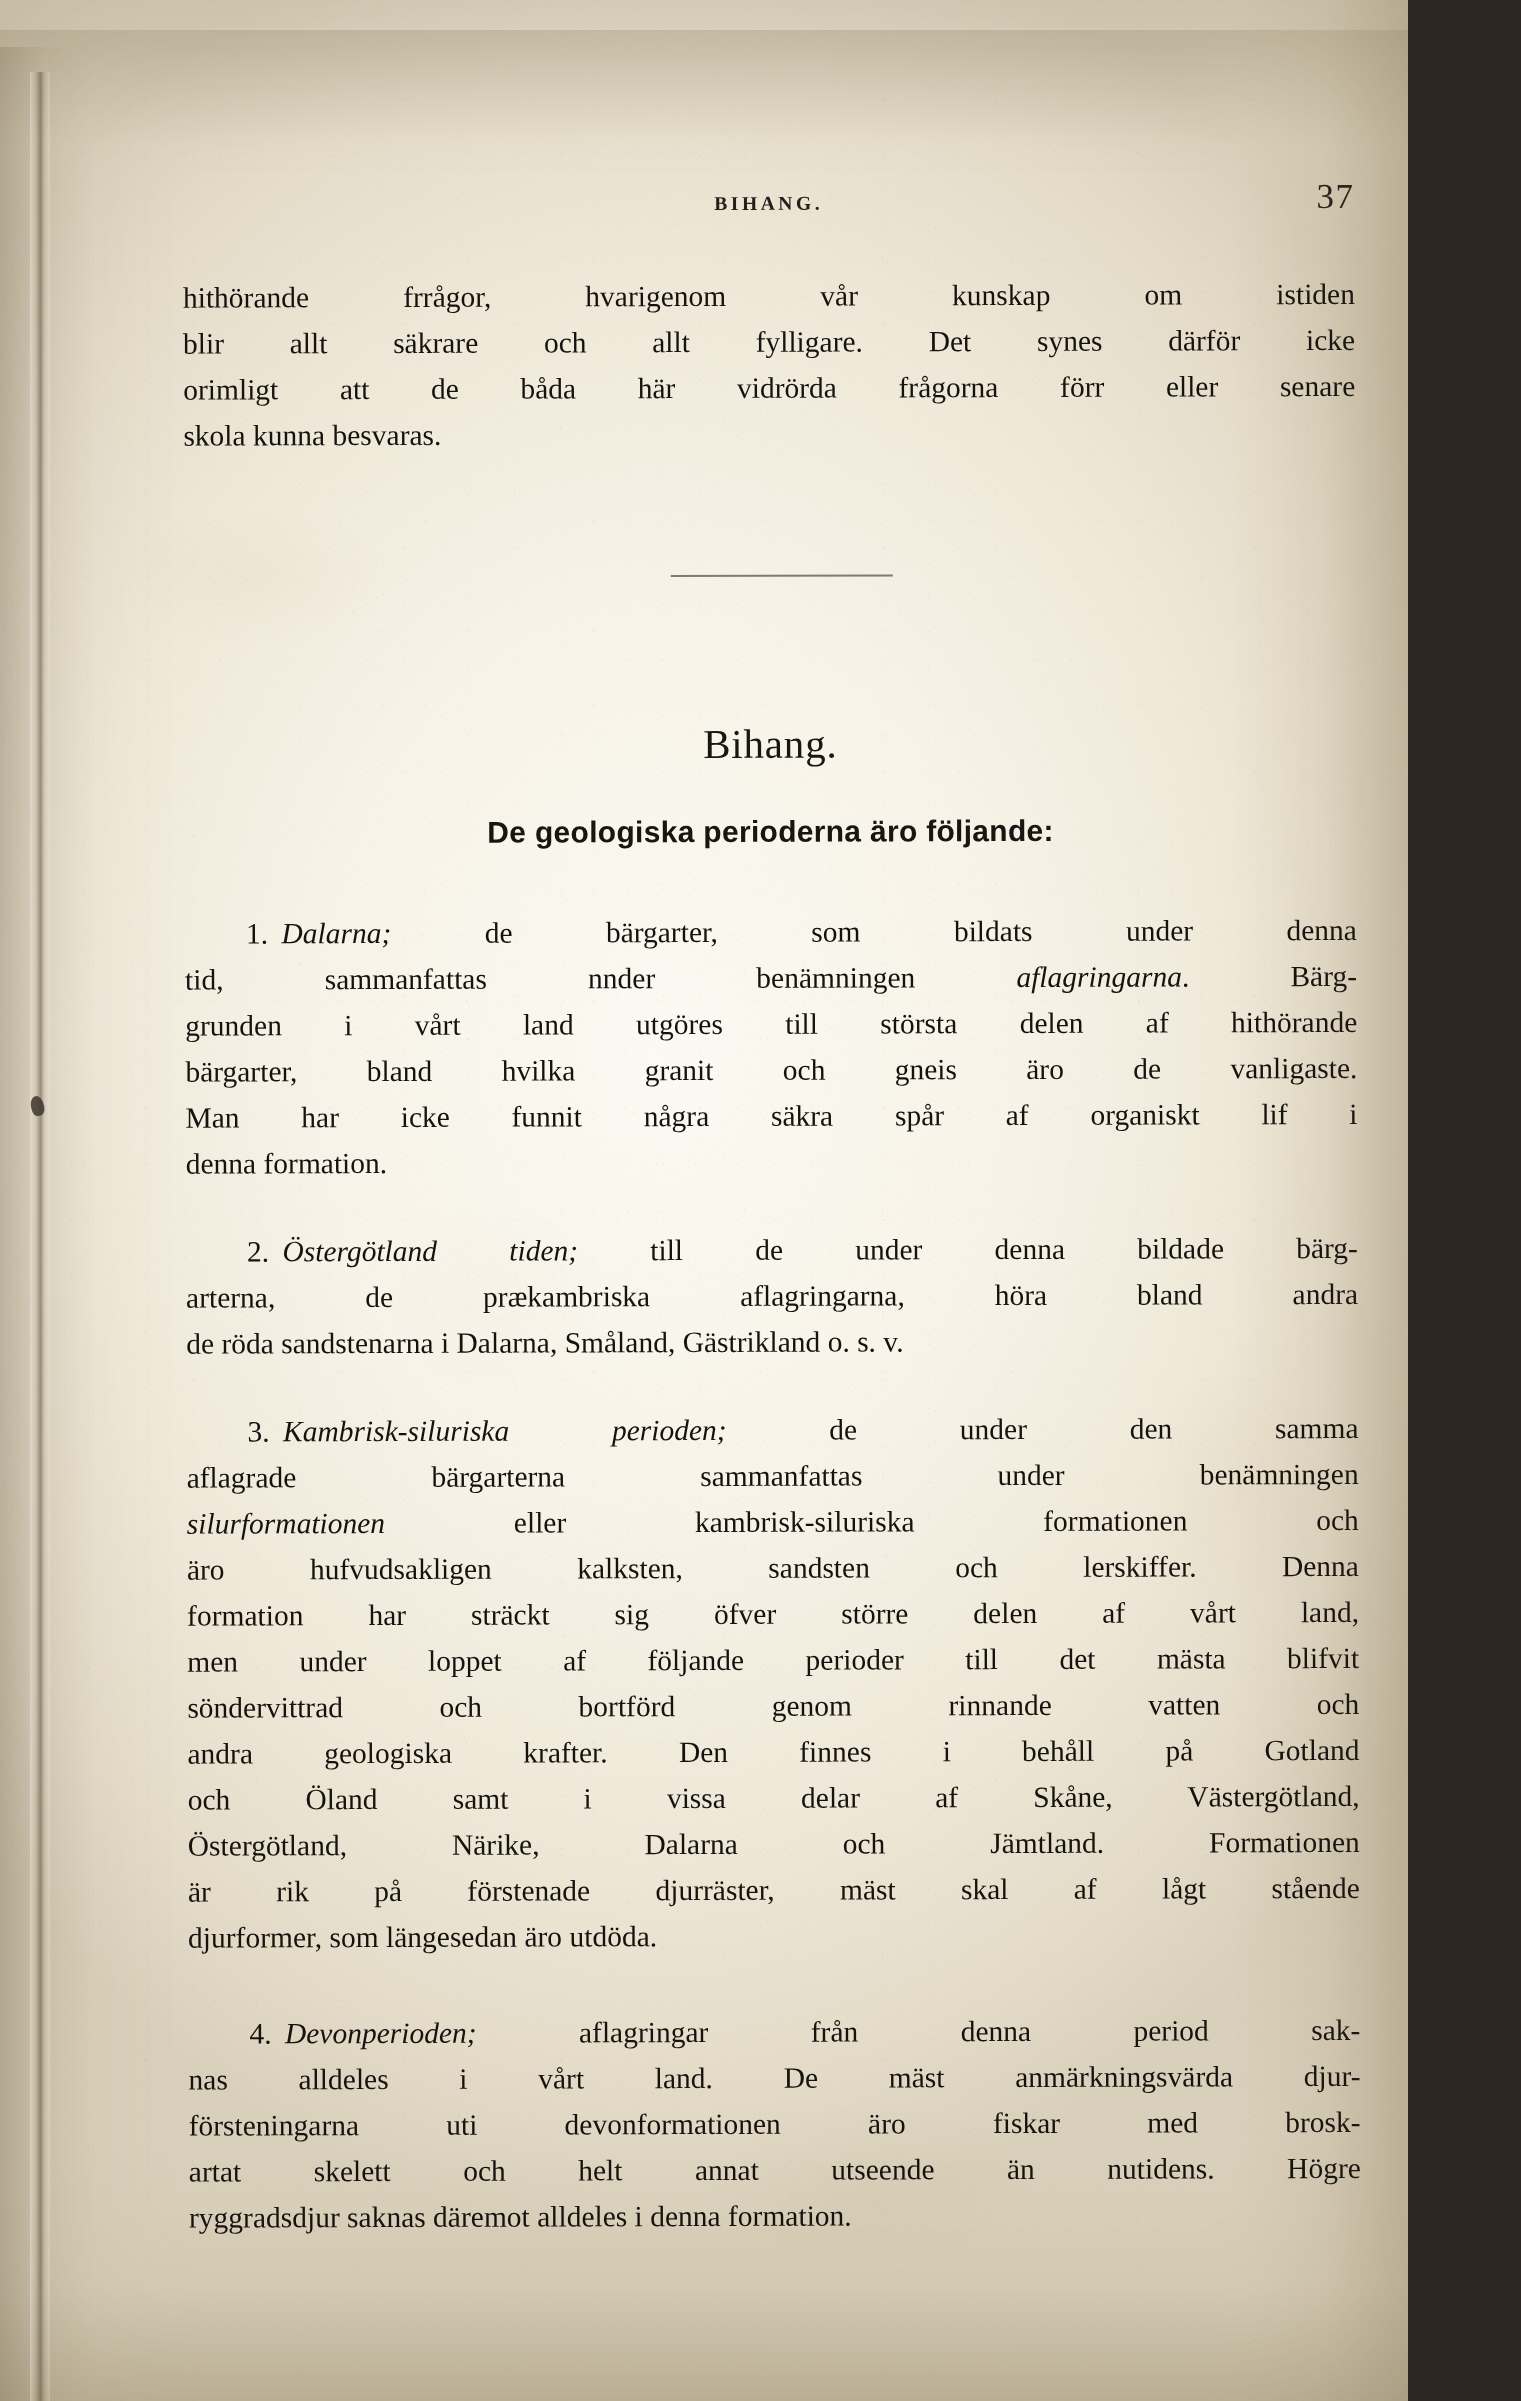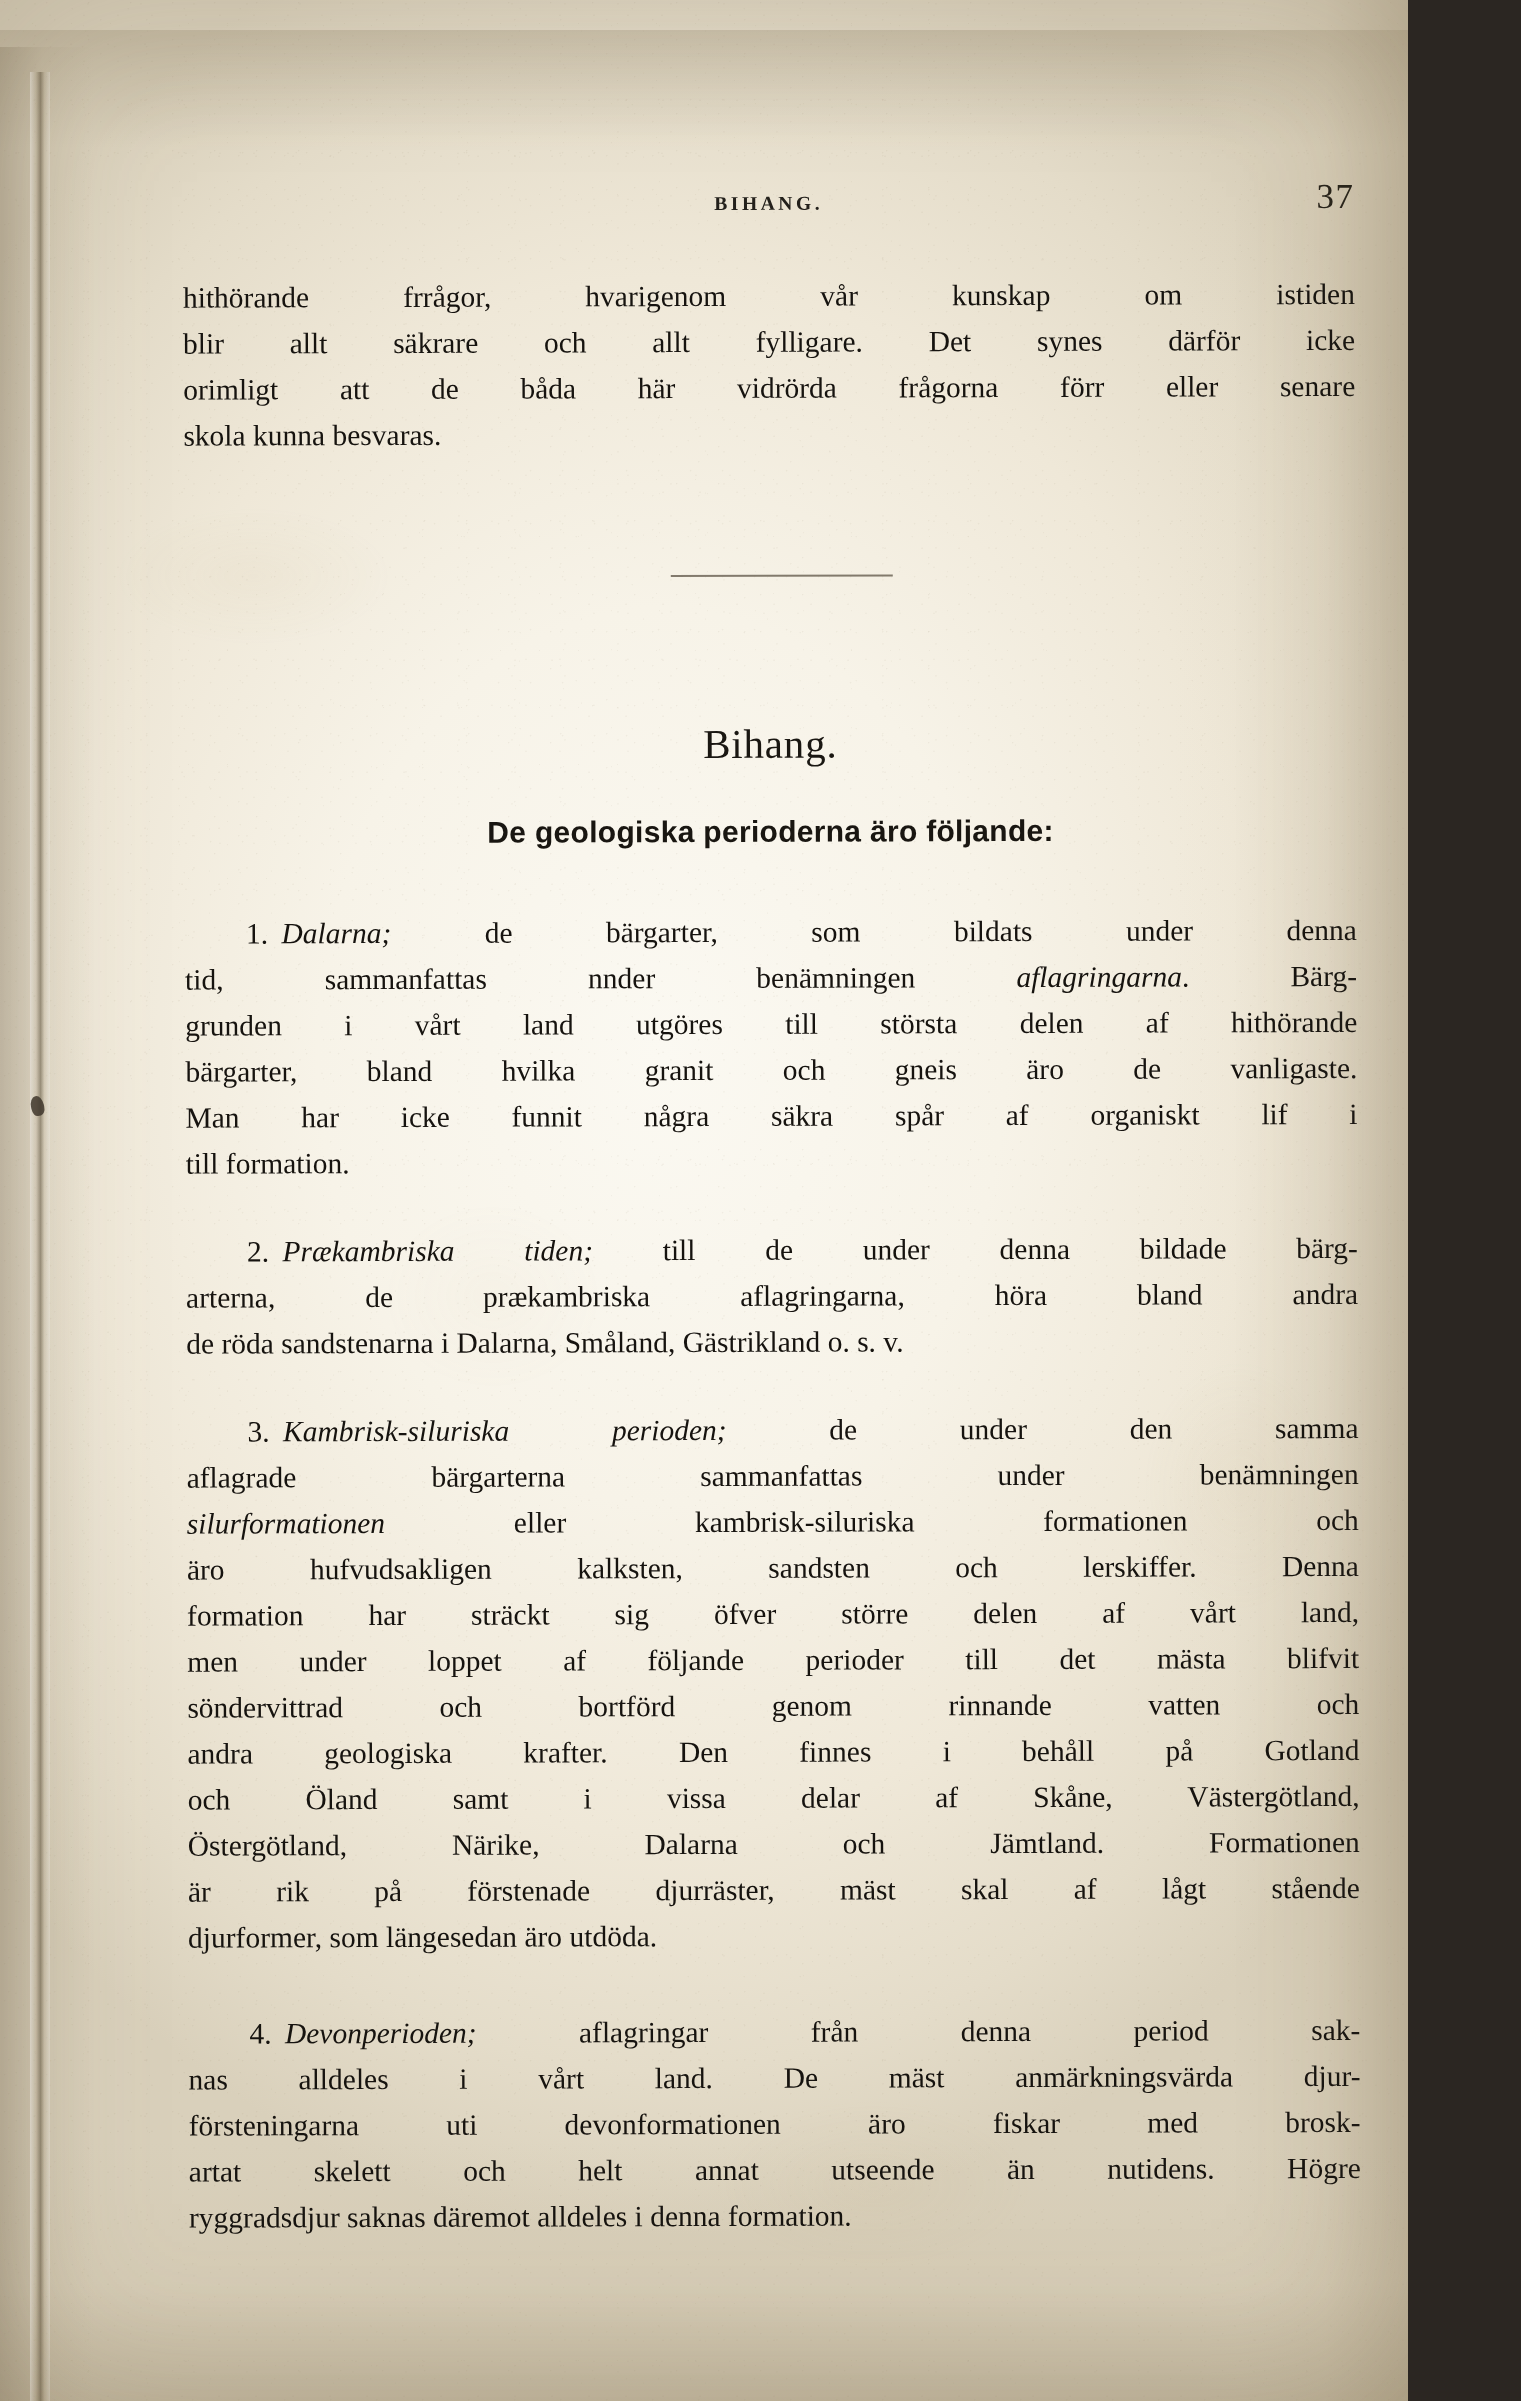--- a/index.html
+++ b/index.html
@@ -257,24 +257,24 @@
 
       <div class="section-title">Bihang.</div>
       <div class="section-subtitle">De geologiska perioderna äro följande:</div>
 
       <div class="para" id="item-1">
           <span class="ln"><span class="indent"></span><span>1.</span><span class="sp"></span><span class="it">Dalarna;</span> <span>de bärgarter, som bildats under denna</span></span>
           <span class="ln"><span>tid, sammanfattas nnder benämningen </span><span class="it">aflagringarna</span><span>. Bärg-</span></span>
           <span class="ln"><span>grunden i vårt land utgöres till största delen af hithörande</span></span>
           <span class="ln"><span>bärgarter, bland hvilka granit och gneis äro de vanligaste.</span></span>
           <span class="ln"><span>Man har icke funnit några säkra spår af organiskt lif i</span></span>
-          <span class="ln last"><span>till formation.</span></span>
+          <span class="ln last"><span>denna formation.</span></span>
         </div>
       <div class="para" id="item-2">
-          <span class="ln"><span class="indent"></span><span>2.</span><span class="sp"></span><span class="it">Prækambriska tiden;</span> <span>till de under denna bildade bärg-</span></span>
+          <span class="ln"><span class="indent"></span><span>2.</span><span class="sp"></span><span class="it">Östergötland tiden;</span> <span>till de under denna bildade bärg-</span></span>
           <span class="ln"><span>arterna, de prækambriska aflagringarna, höra bland andra</span></span>
           <span class="ln last"><span>de röda sandstenarna i Dalarna, Småland, Gästrikland o. s. v.</span></span>
         </div>
       <div class="para" id="item-3">
           <span class="ln"><span class="indent"></span><span>3.</span><span class="sp"></span><span class="it">Kambrisk-siluriska perioden;</span> <span>de under den samma</span></span>
           <span class="ln"><span>aflagrade bärgarterna sammanfattas under benämningen</span></span>
           <span class="ln"><span class="it">silurformationen</span><span> eller kambrisk-siluriska formationen och</span></span>
           <span class="ln"><span>äro hufvudsakligen kalksten, sandsten och lerskiffer. Denna</span></span>
           <span class="ln"><span>formation har sträckt sig öfver större delen af vårt land,</span></span>
           <span class="ln"><span>men under loppet af följande perioder till det mästa blifvit</span></span>

